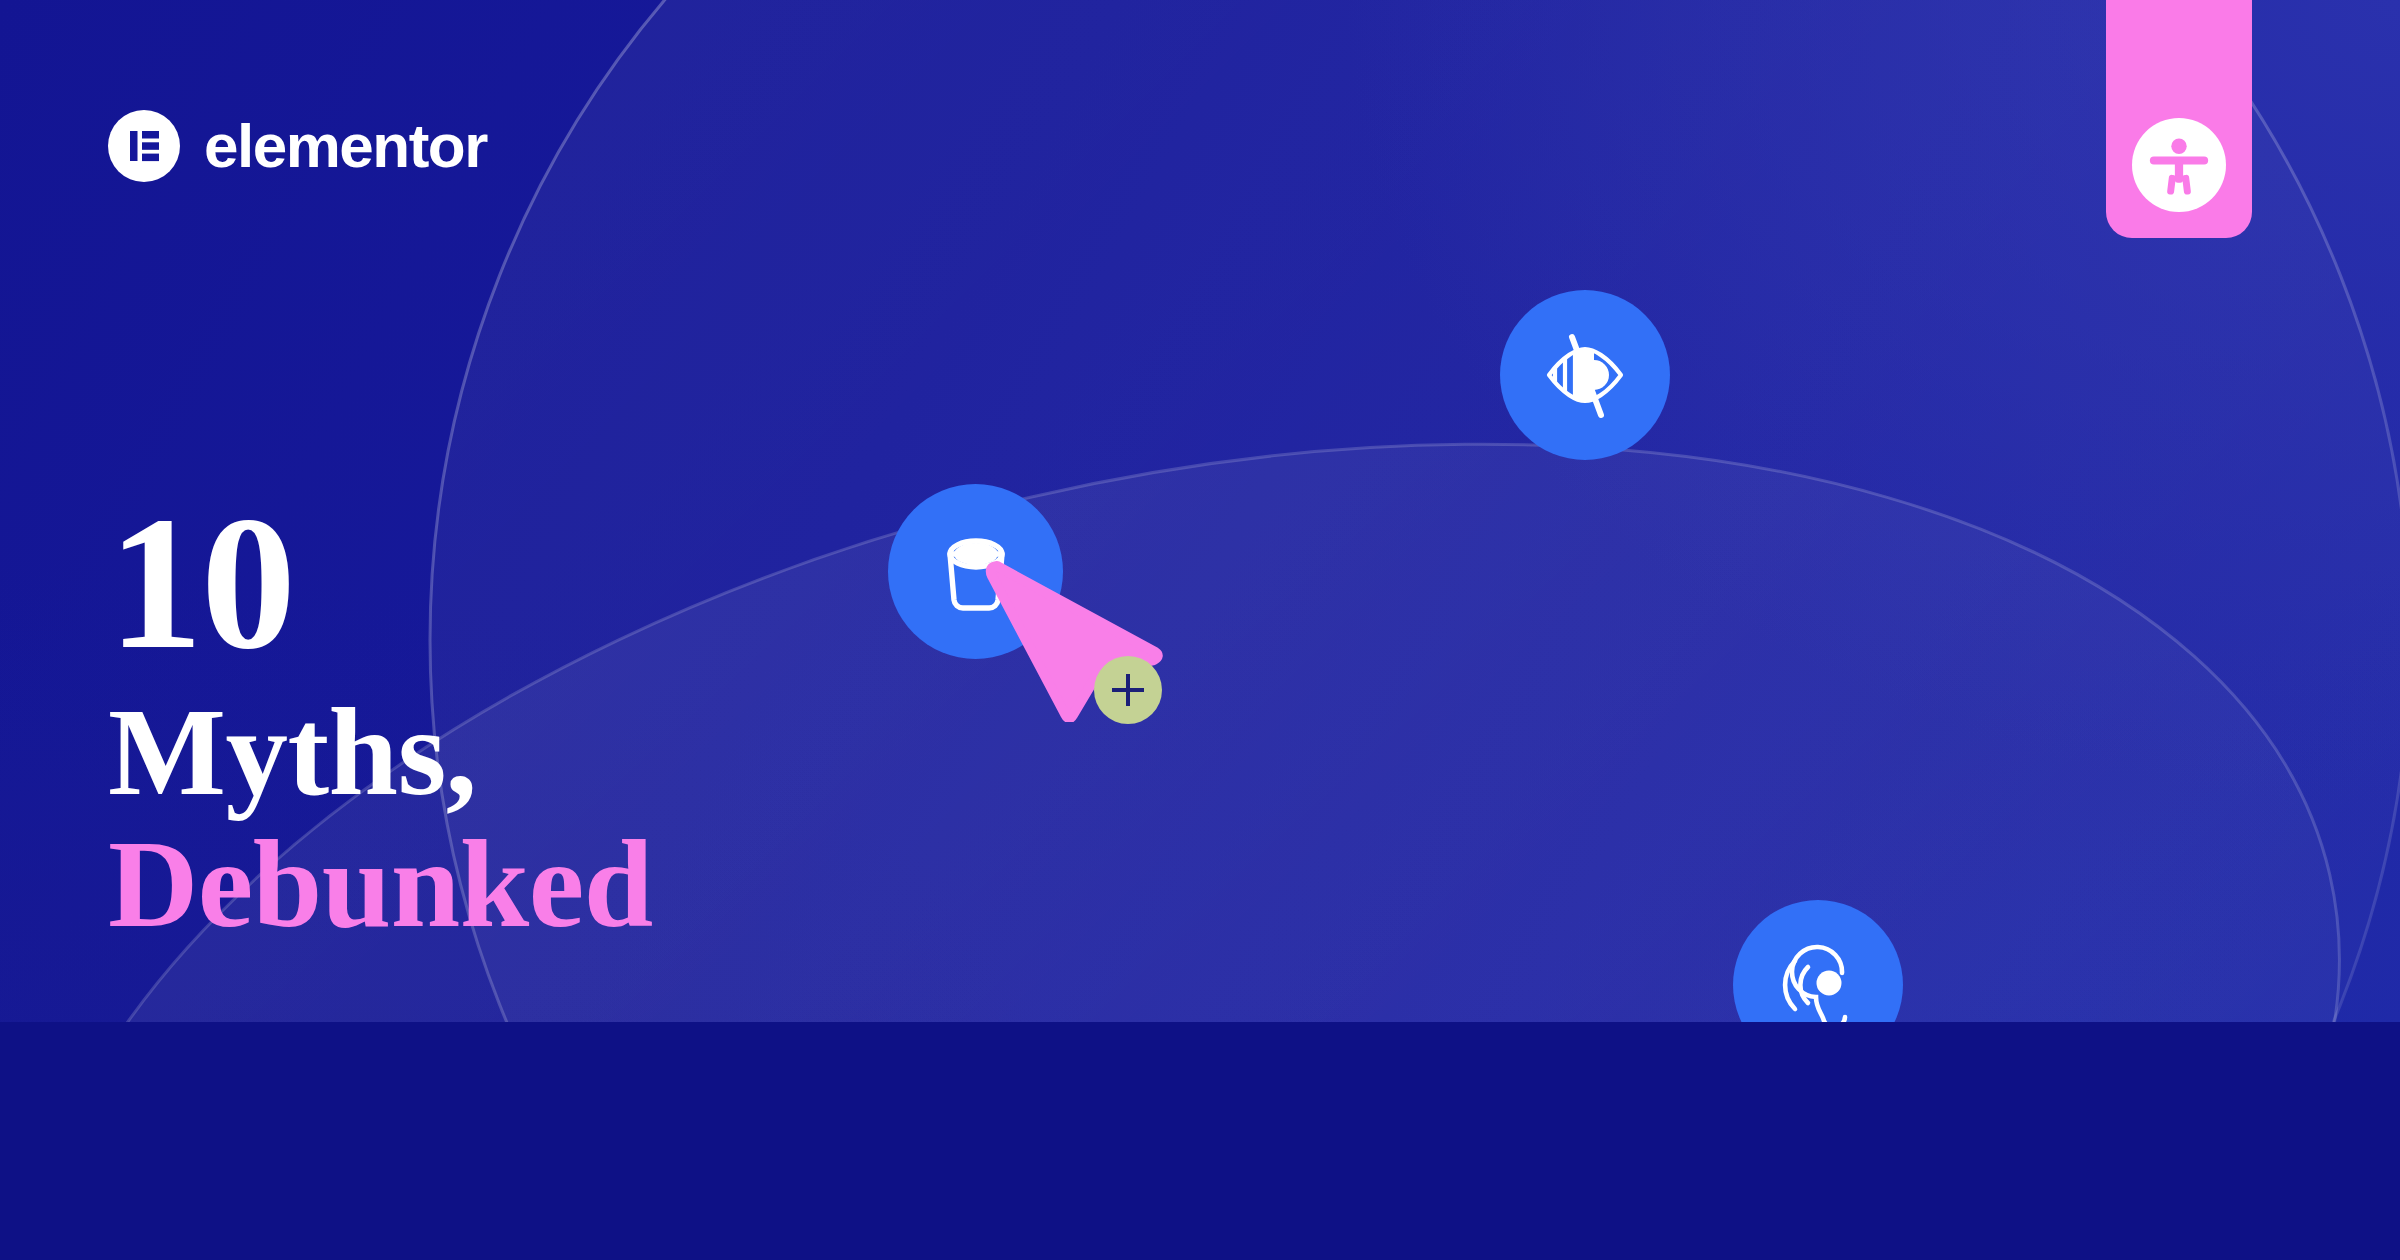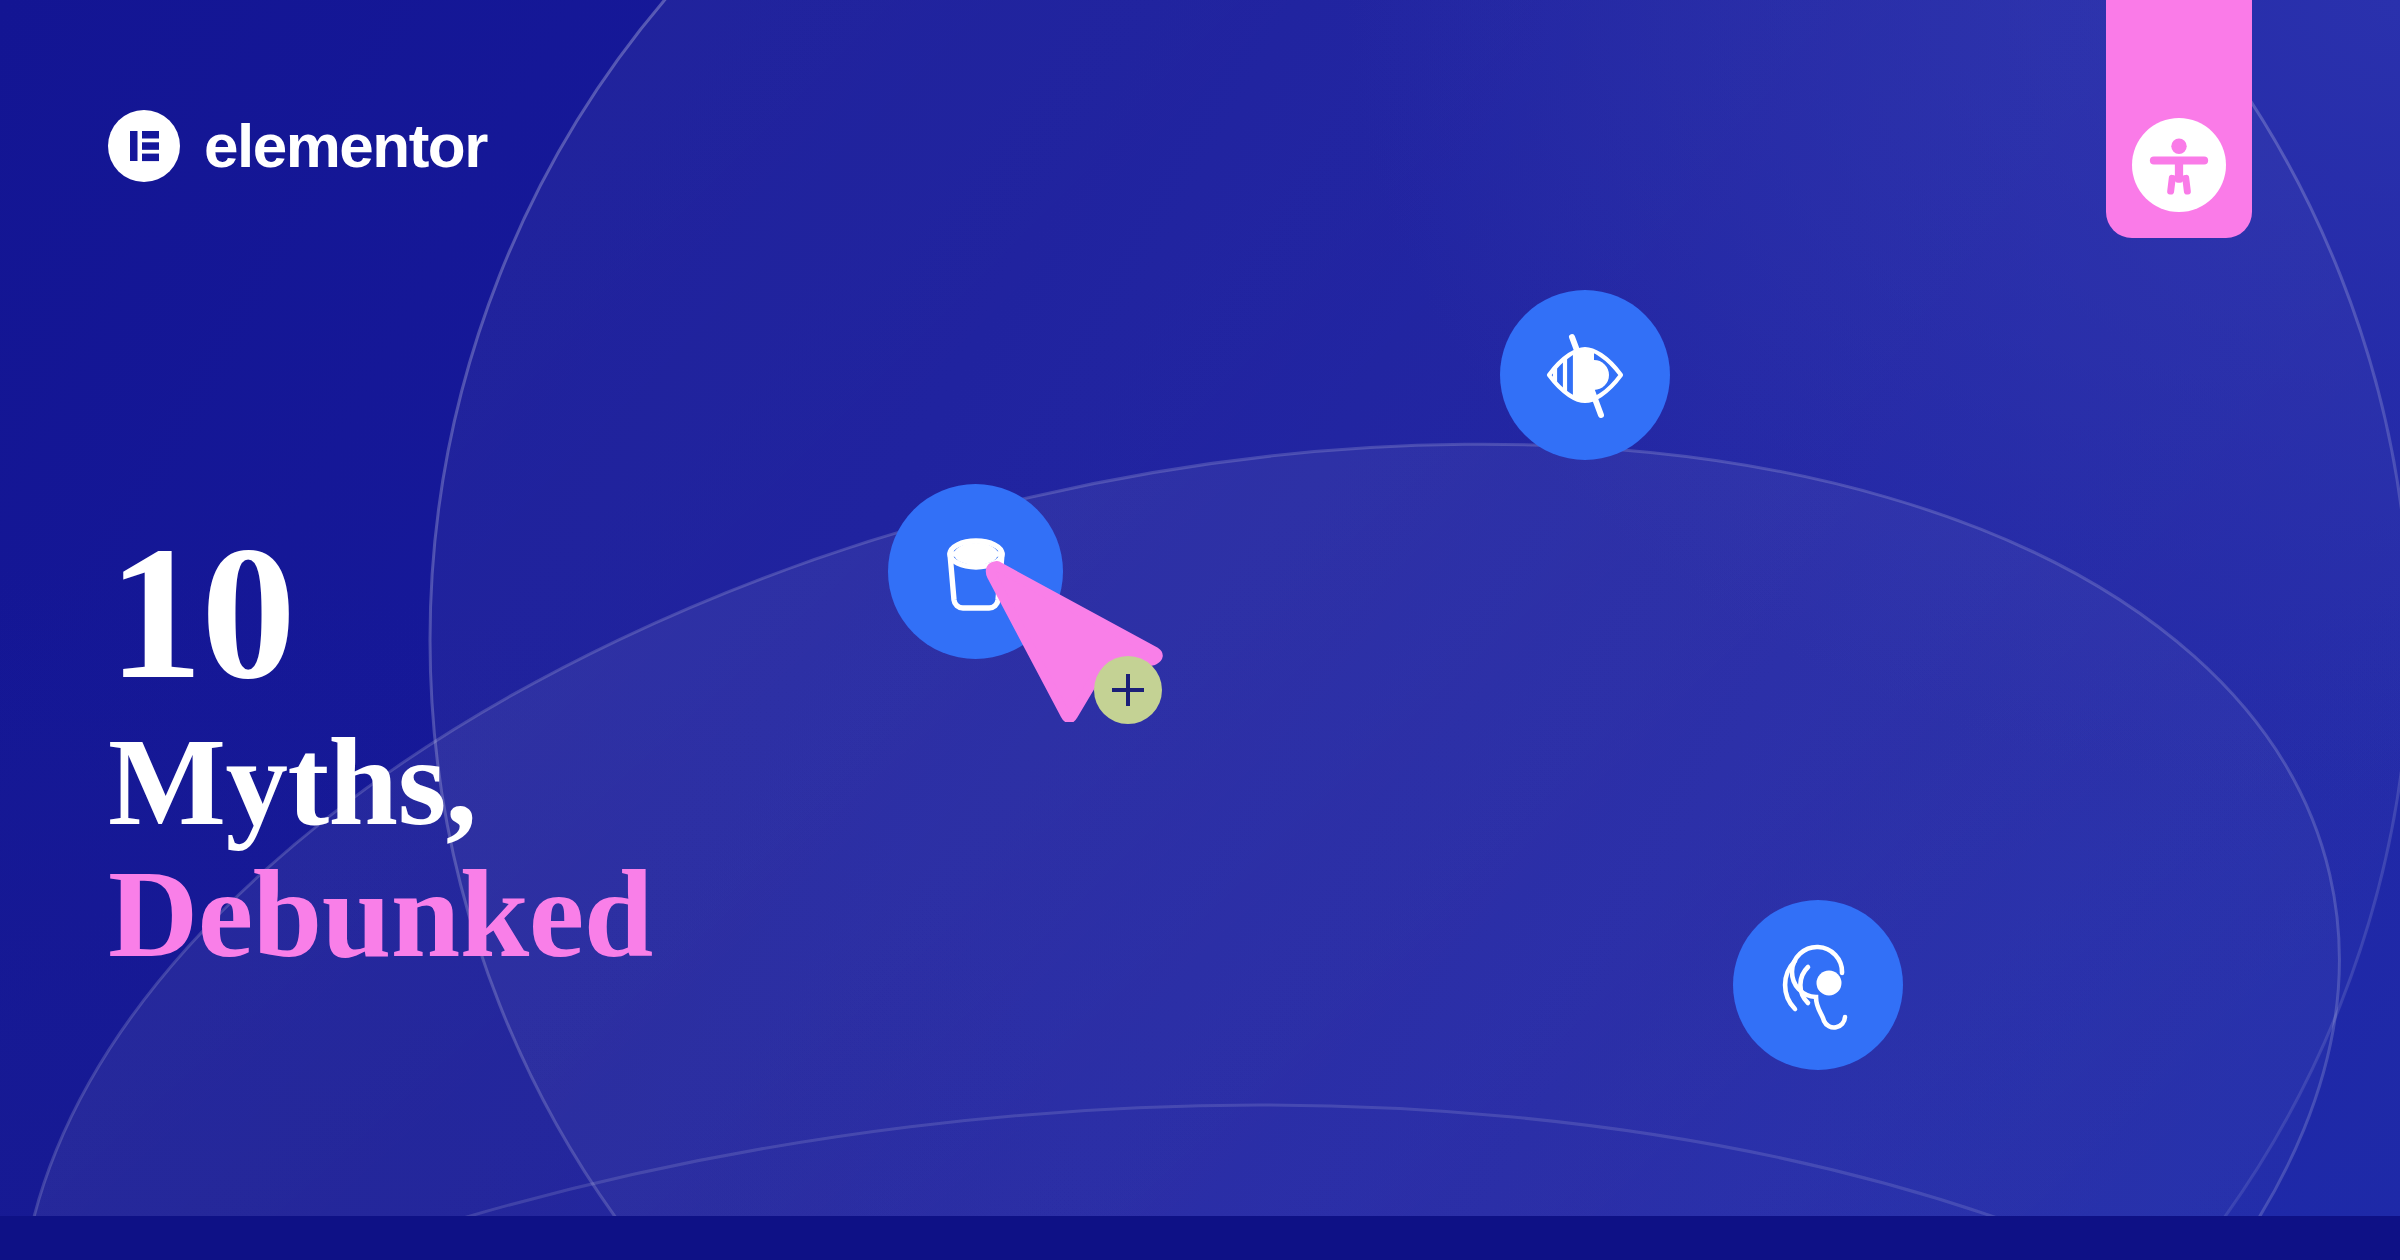--- a/index.html
+++ b/index.html
@@ -6,21 +6,21 @@
   * { margin:0; padding:0; box-sizing:border-box; }
   html, body {
     width:2400px; height:1260px;
     overflow:hidden;
     background:#0e1186;
     font-family:"Liberation Sans", sans-serif;
   }
 
   #banner {
     position:relative;
-    width:2400px; height:1216px;
+    width:2400px; height:1022px;
     overflow:hidden;
     background:
       radial-gradient(ellipse 1700px 1300px at 2400px 0px,   #2a31ad 0%, rgba(42,49,173,0) 62%),
       radial-gradient(ellipse 1500px 1200px at 2450px 1320px, #1d29a8 0%, rgba(29,41,168,0) 60%),
       radial-gradient(ellipse 1400px 1000px at 120px 1260px, #171a93 0%, rgba(23,26,147,0) 70%),
       linear-gradient(118deg, #131593 0%, #171a9b 38%, #1d21a2 70%, #222aa8 100%);
   }
 
   
   #bg-art { position:absolute; inset:0; width:2400px; height:1260px; pointer-events:none; }
@@ -36,21 +36,21 @@
     font-family:"Liberation Sans", sans-serif;
     font-size:62px;
     font-weight:bold;
     letter-spacing:-1.5px;
     line-height:1;
     white-space:nowrap;
   }
 
   
   .headline {
-    position:absolute; left:108px; top:525px;
+    position:absolute; left:108px; top:495px;
     font-family:"Liberation Serif", serif;
     line-height:0.99;
     -webkit-font-smoothing:antialiased;
   }
   .headline .num {
     display:block;
     color:#ffffff;
     font-size:190px;
     font-weight:bold;
     letter-spacing:-2px;

